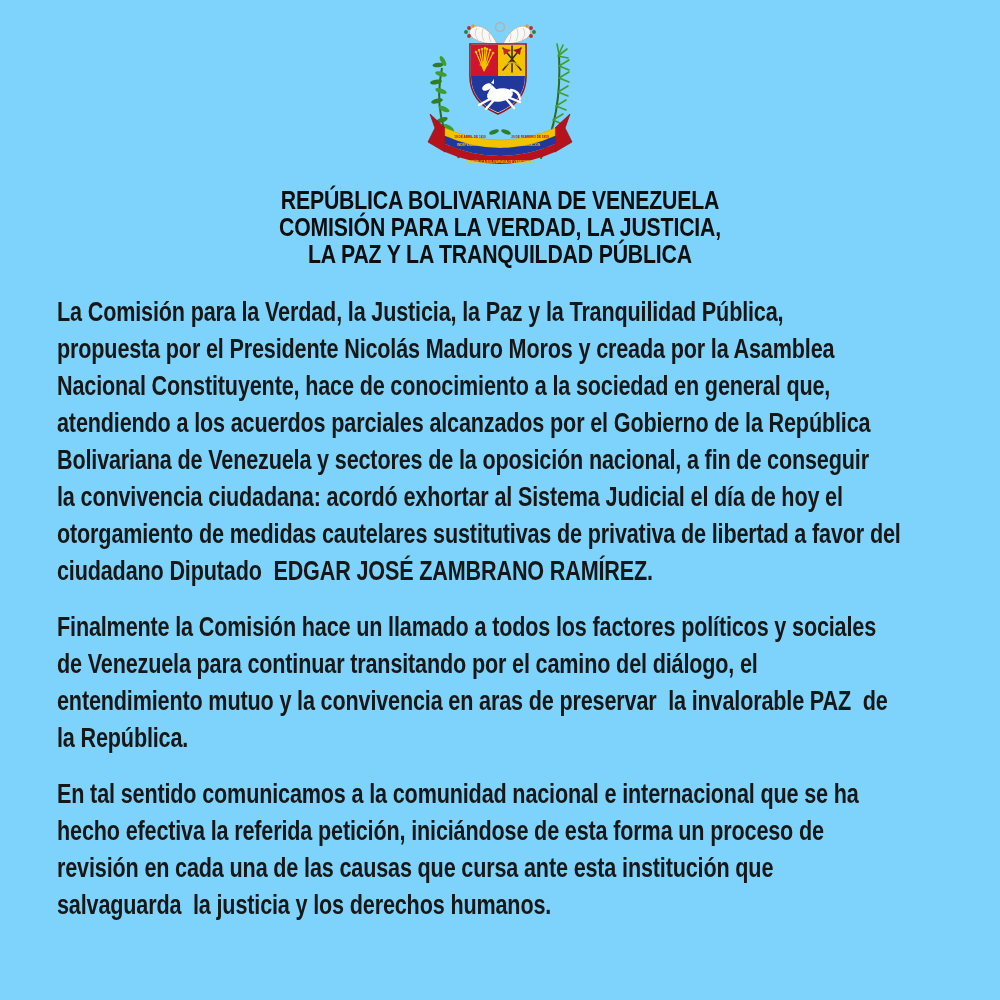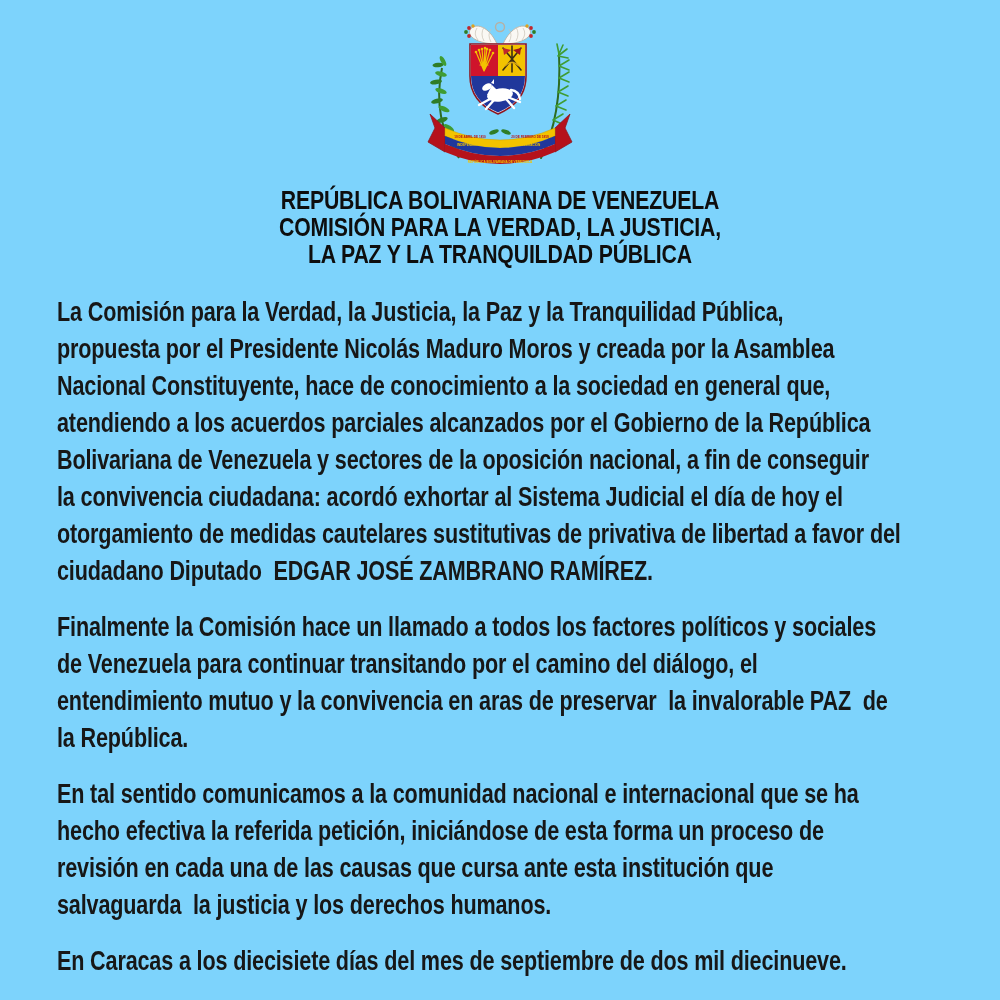--- a/index.html
+++ b/index.html
@@ -183,18 +183,15 @@
       <div class="line">la República.</div>
     </section>
 
     <section class="para">
       <div class="line">En tal sentido comunicamos a la comunidad nacional e internacional que se ha</div>
       <div class="line">hecho efectiva la referida petición, iniciándose de esta forma un proceso de</div>
       <div class="line">revisión en cada una de las causas que cursa ante esta institución que</div>
       <div class="line">salvaguarda  la justicia y los derechos humanos.</div>
     </section>
 
-    <section class="para">
-      <div class="line">En Caracas a los diecisiete días del mes de septiembre de dos mil diecinueve.</div>
-    </section>
 
   </main>
 </div>
 
 </body></html>

